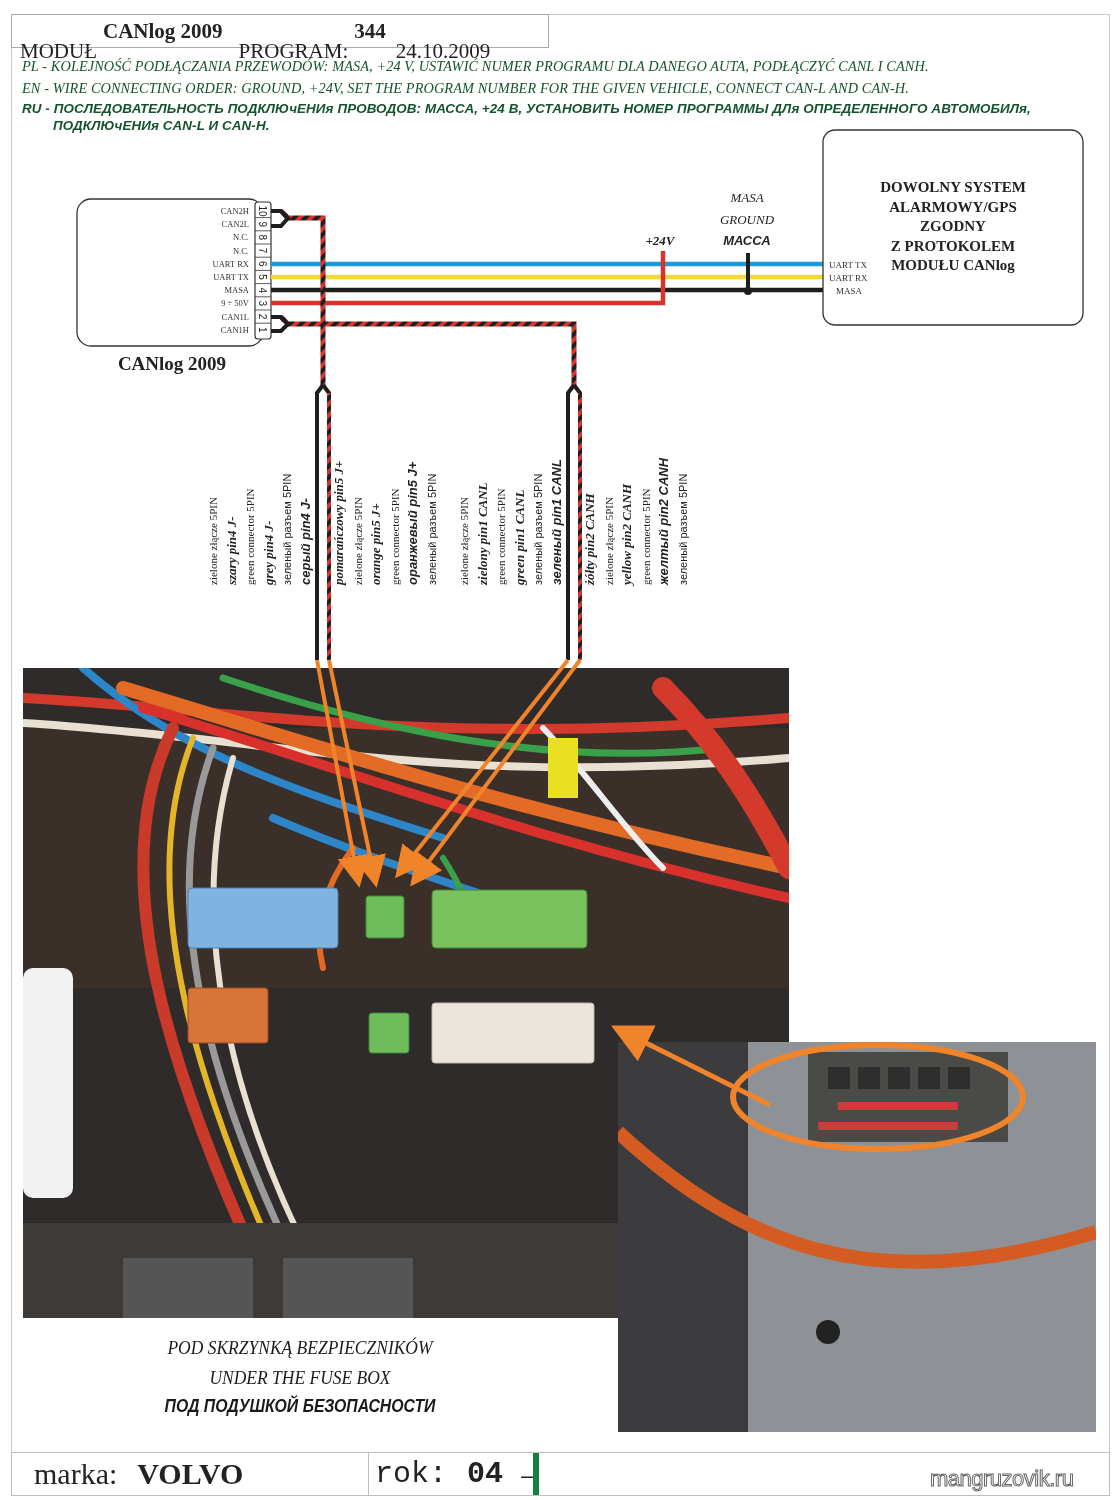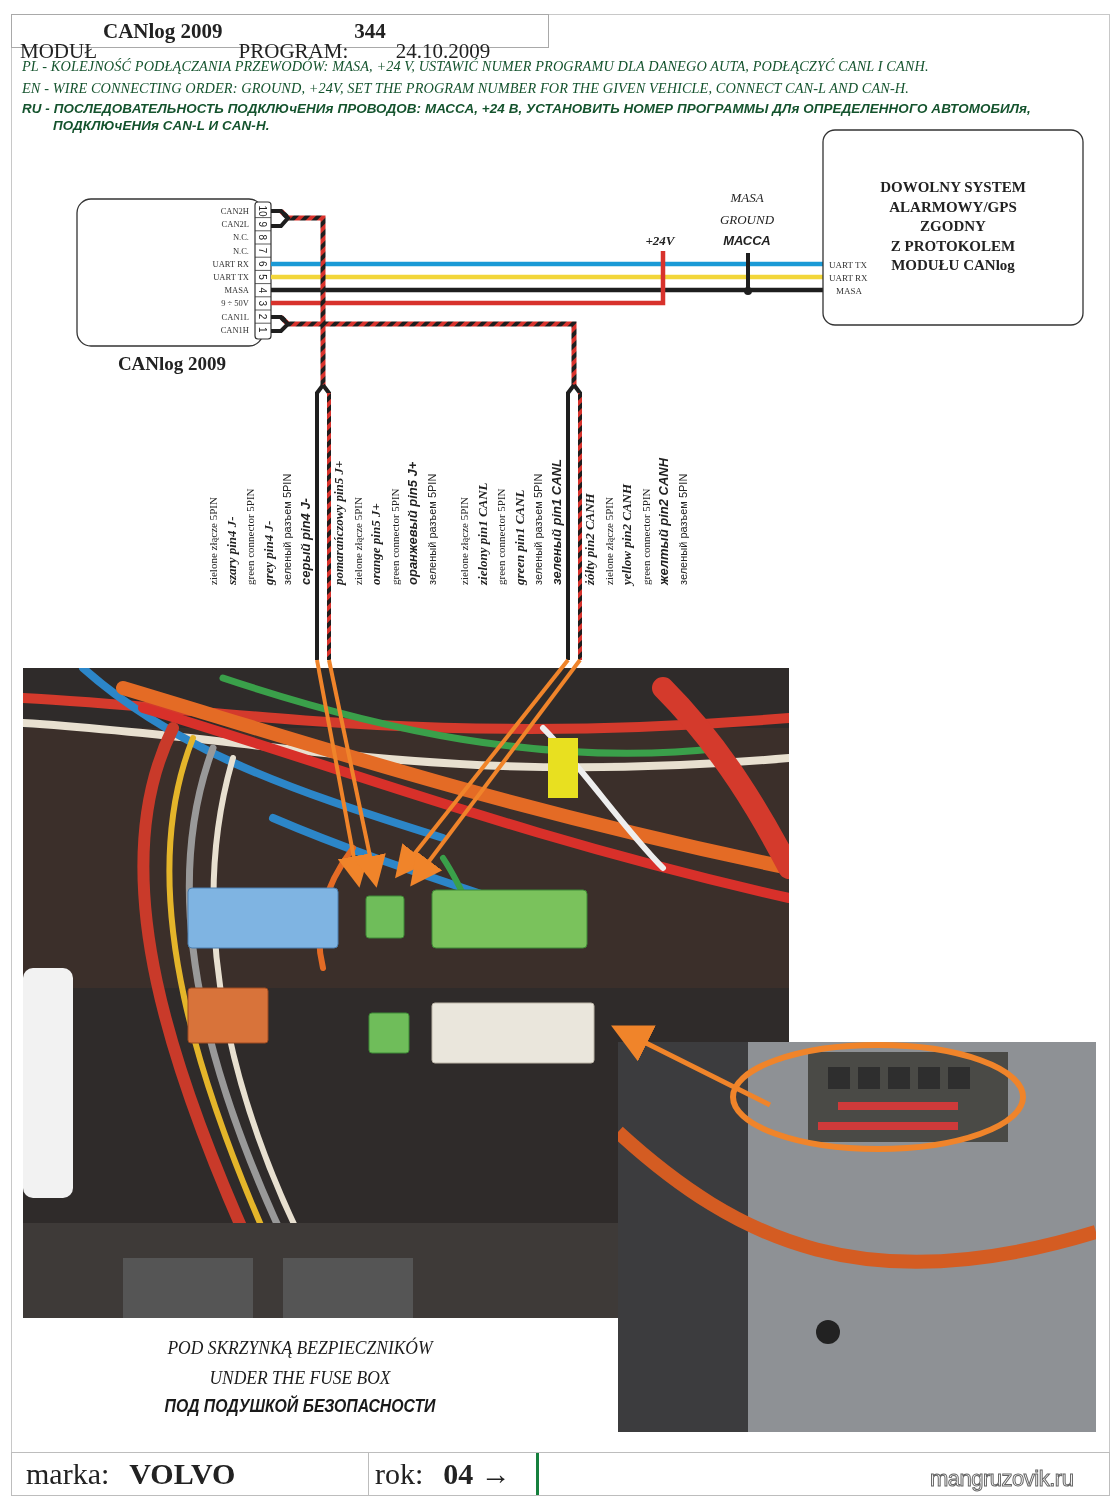--- a/index.html
+++ b/index.html
@@ -12,23 +12,23 @@
   .instr.ru { font-family:"Liberation Sans", sans-serif; font-weight:bold; font-size:13.4px; }
   #diagram { position:absolute; left:0; top:0; }
   .svgtxt-serif { font-family:"Liberation Serif", serif; }
   .svgtxt-sans { font-family:"Liberation Sans", sans-serif; }
   .photo { position:absolute; overflow:hidden; }
   .caption { position:absolute; left:40px; width:520px; text-align:center; color:#1a1a1a; white-space:nowrap; }
   .caption.pl, .caption.en { font-family:"Liberation Serif", serif; font-style:italic; font-size:19px; transform:scaleX(0.92); }
   .caption.ru { font-family:"Liberation Sans", sans-serif; font-style:italic; font-weight:bold; font-size:18px; transform:scaleX(0.88); }
   .footer { position:absolute; left:11px; top:1452px; width:1099px; height:44px; border-top:1px solid #bdbdbd; border-bottom:1px solid #bdbdbd; box-sizing:border-box; display:flex; font-family:"Liberation Serif", serif; font-size:30px; color:#222; }
   .footer .cell { height:100%; display:flex; align-items:center; box-sizing:border-box; white-space:nowrap; overflow:hidden; }
-  .footer .c1 { width:358px; padding-left:14px; border-left:1px solid #bdbdbd; border-right:1px solid #bdbdbd; }
+  .footer .c1 { width:358px; padding-left:22px; border-left:1px solid #bdbdbd; border-right:1px solid #bdbdbd; }
   .footer .c2 { width:520px; padding-left:10px; border-right:1px solid #bdbdbd; }
-  .footer .c3 { width:170px; padding-left:6px; border-right:3px solid #15803d; position:relative; }
+  .footer .c3 { width:170px; padding-left:6px; border-right:6px solid #15803d; position:relative;font-family:Liberation Mono, monospace; }
   .footer .c4 { flex:1; border-right:1px solid #bdbdbd; }
   .footer b { font-weight:bold; margin-left:20px; }
   .watermark { position:absolute; left:930px; top:1466px; font-family:"Liberation Sans", sans-serif; font-size:22px; color:rgba(255,255,255,0.55); -webkit-text-stroke:1px #666; letter-spacing:-0.5px; }
 </style>
 </head>
 <body>
 
 <div class="page-frame"></div>
 
 <div class="title-box">

